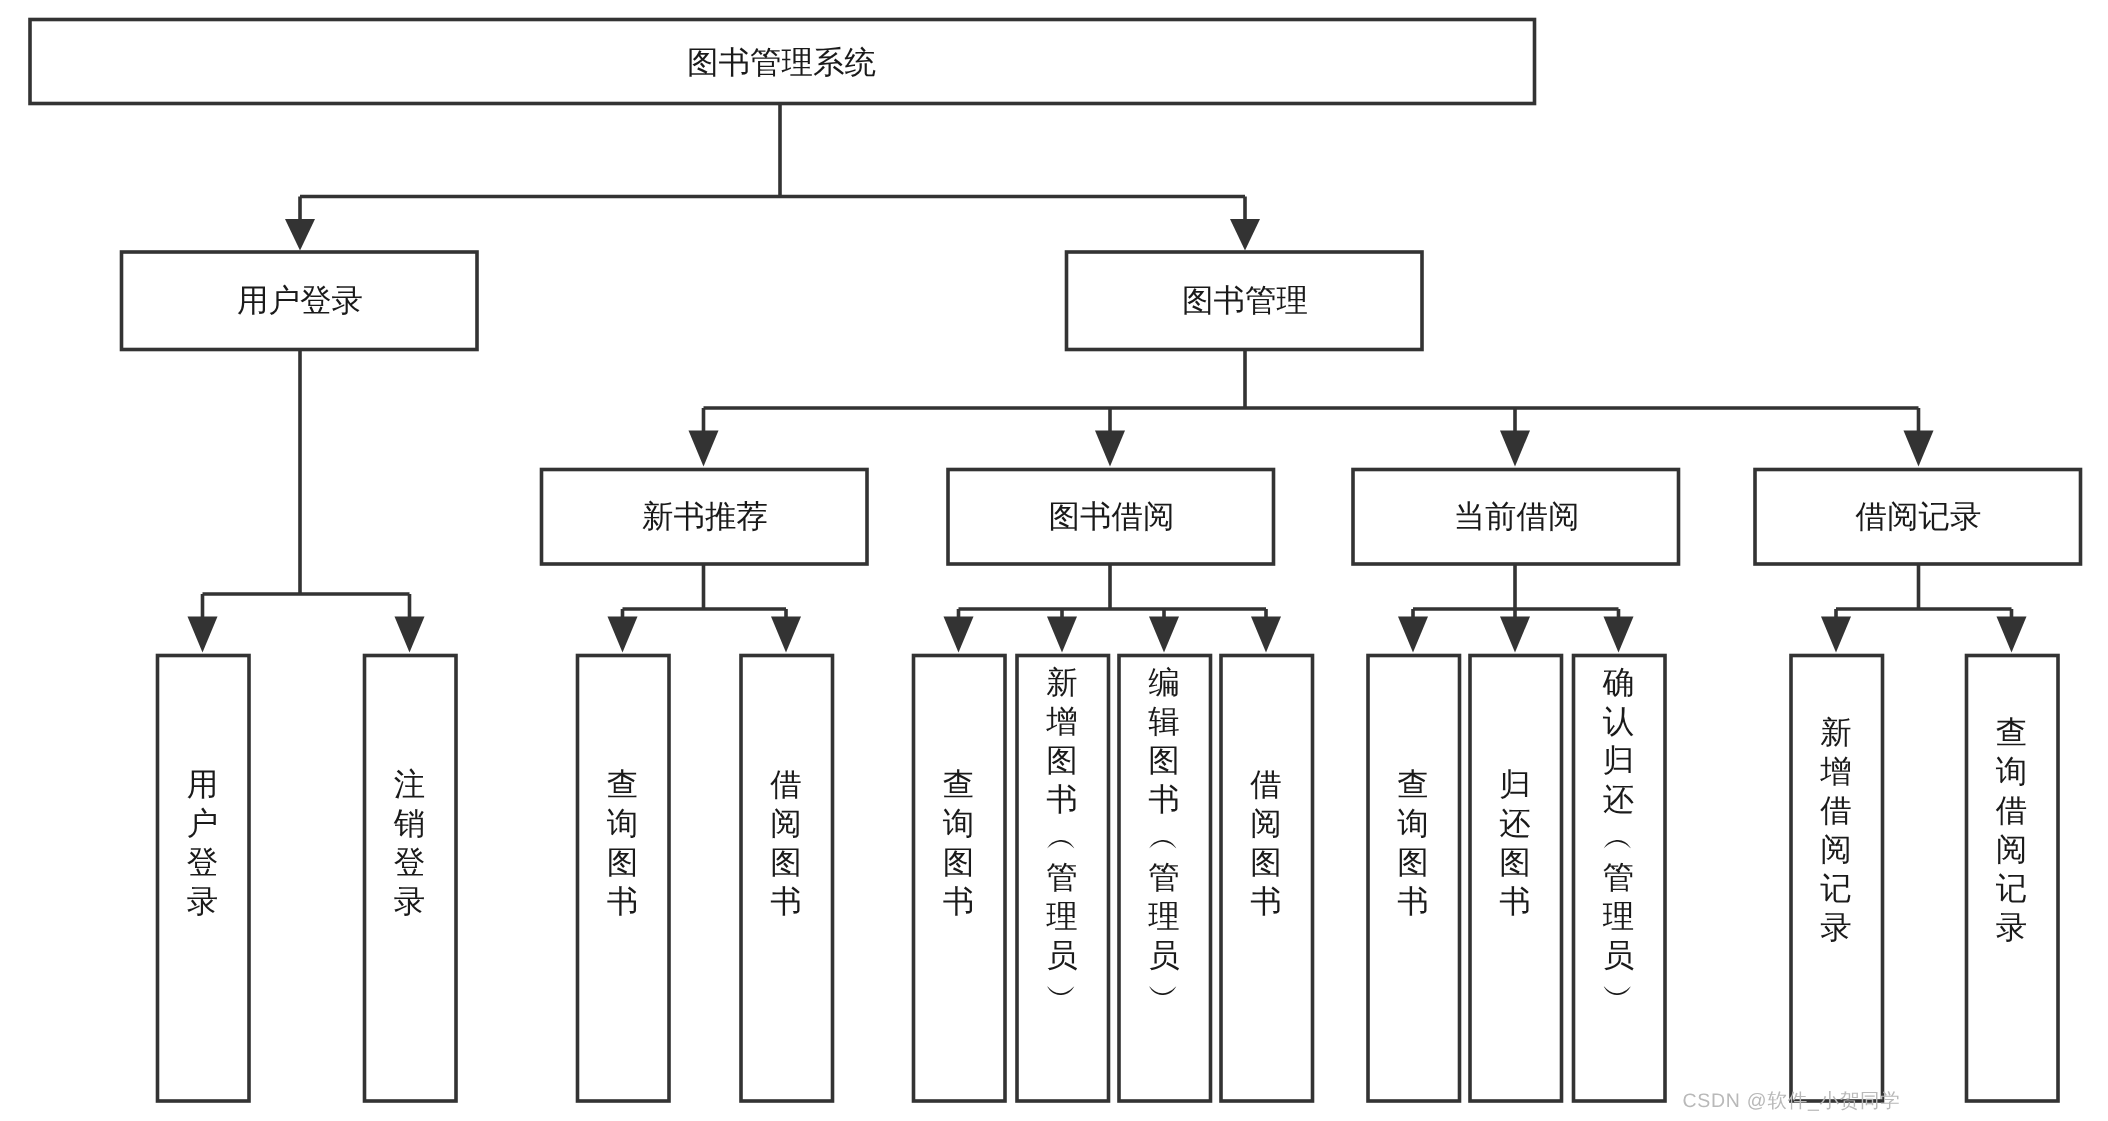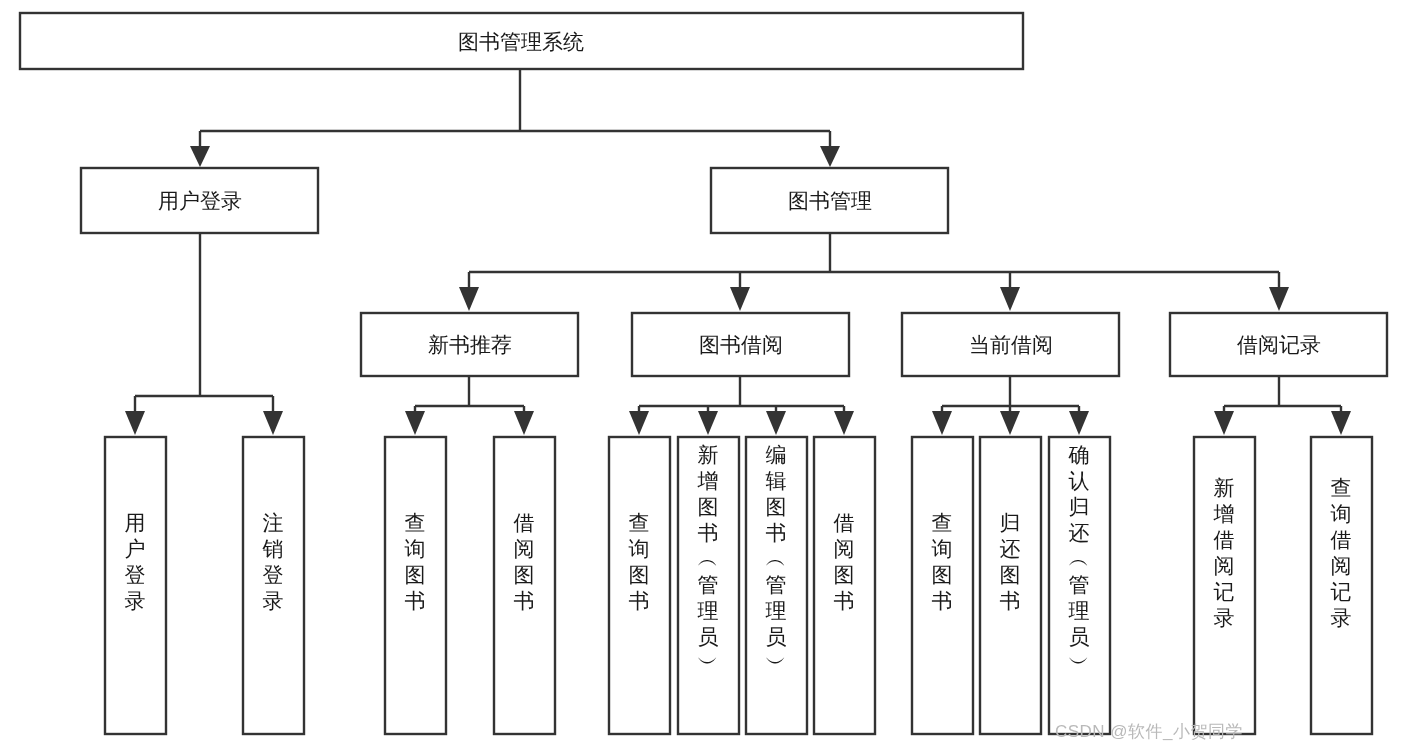--- a/index.html
+++ b/index.html
@@ -49,24 +49,24 @@
     stroke: #333333;
     stroke-width: 2.4;
     fill: none;
   }
   .arrow-head {
     fill: #333333;
     stroke: none;
   }
   .watermark {
     position: absolute;
-    right: 24px;
+    right: 0;
     bottom: 4px;
     font-family: "Liberation Sans", "DejaVu Sans", sans-serif;
-    font-size: 17px;
+    font-size: 13px;
     color: #b9b9b9;
     letter-spacing: 0.5px;
     white-space: nowrap;
     user-select: none;
   }
 </style>
 </head>
 <body>
 
 <div id="diagram-root">

